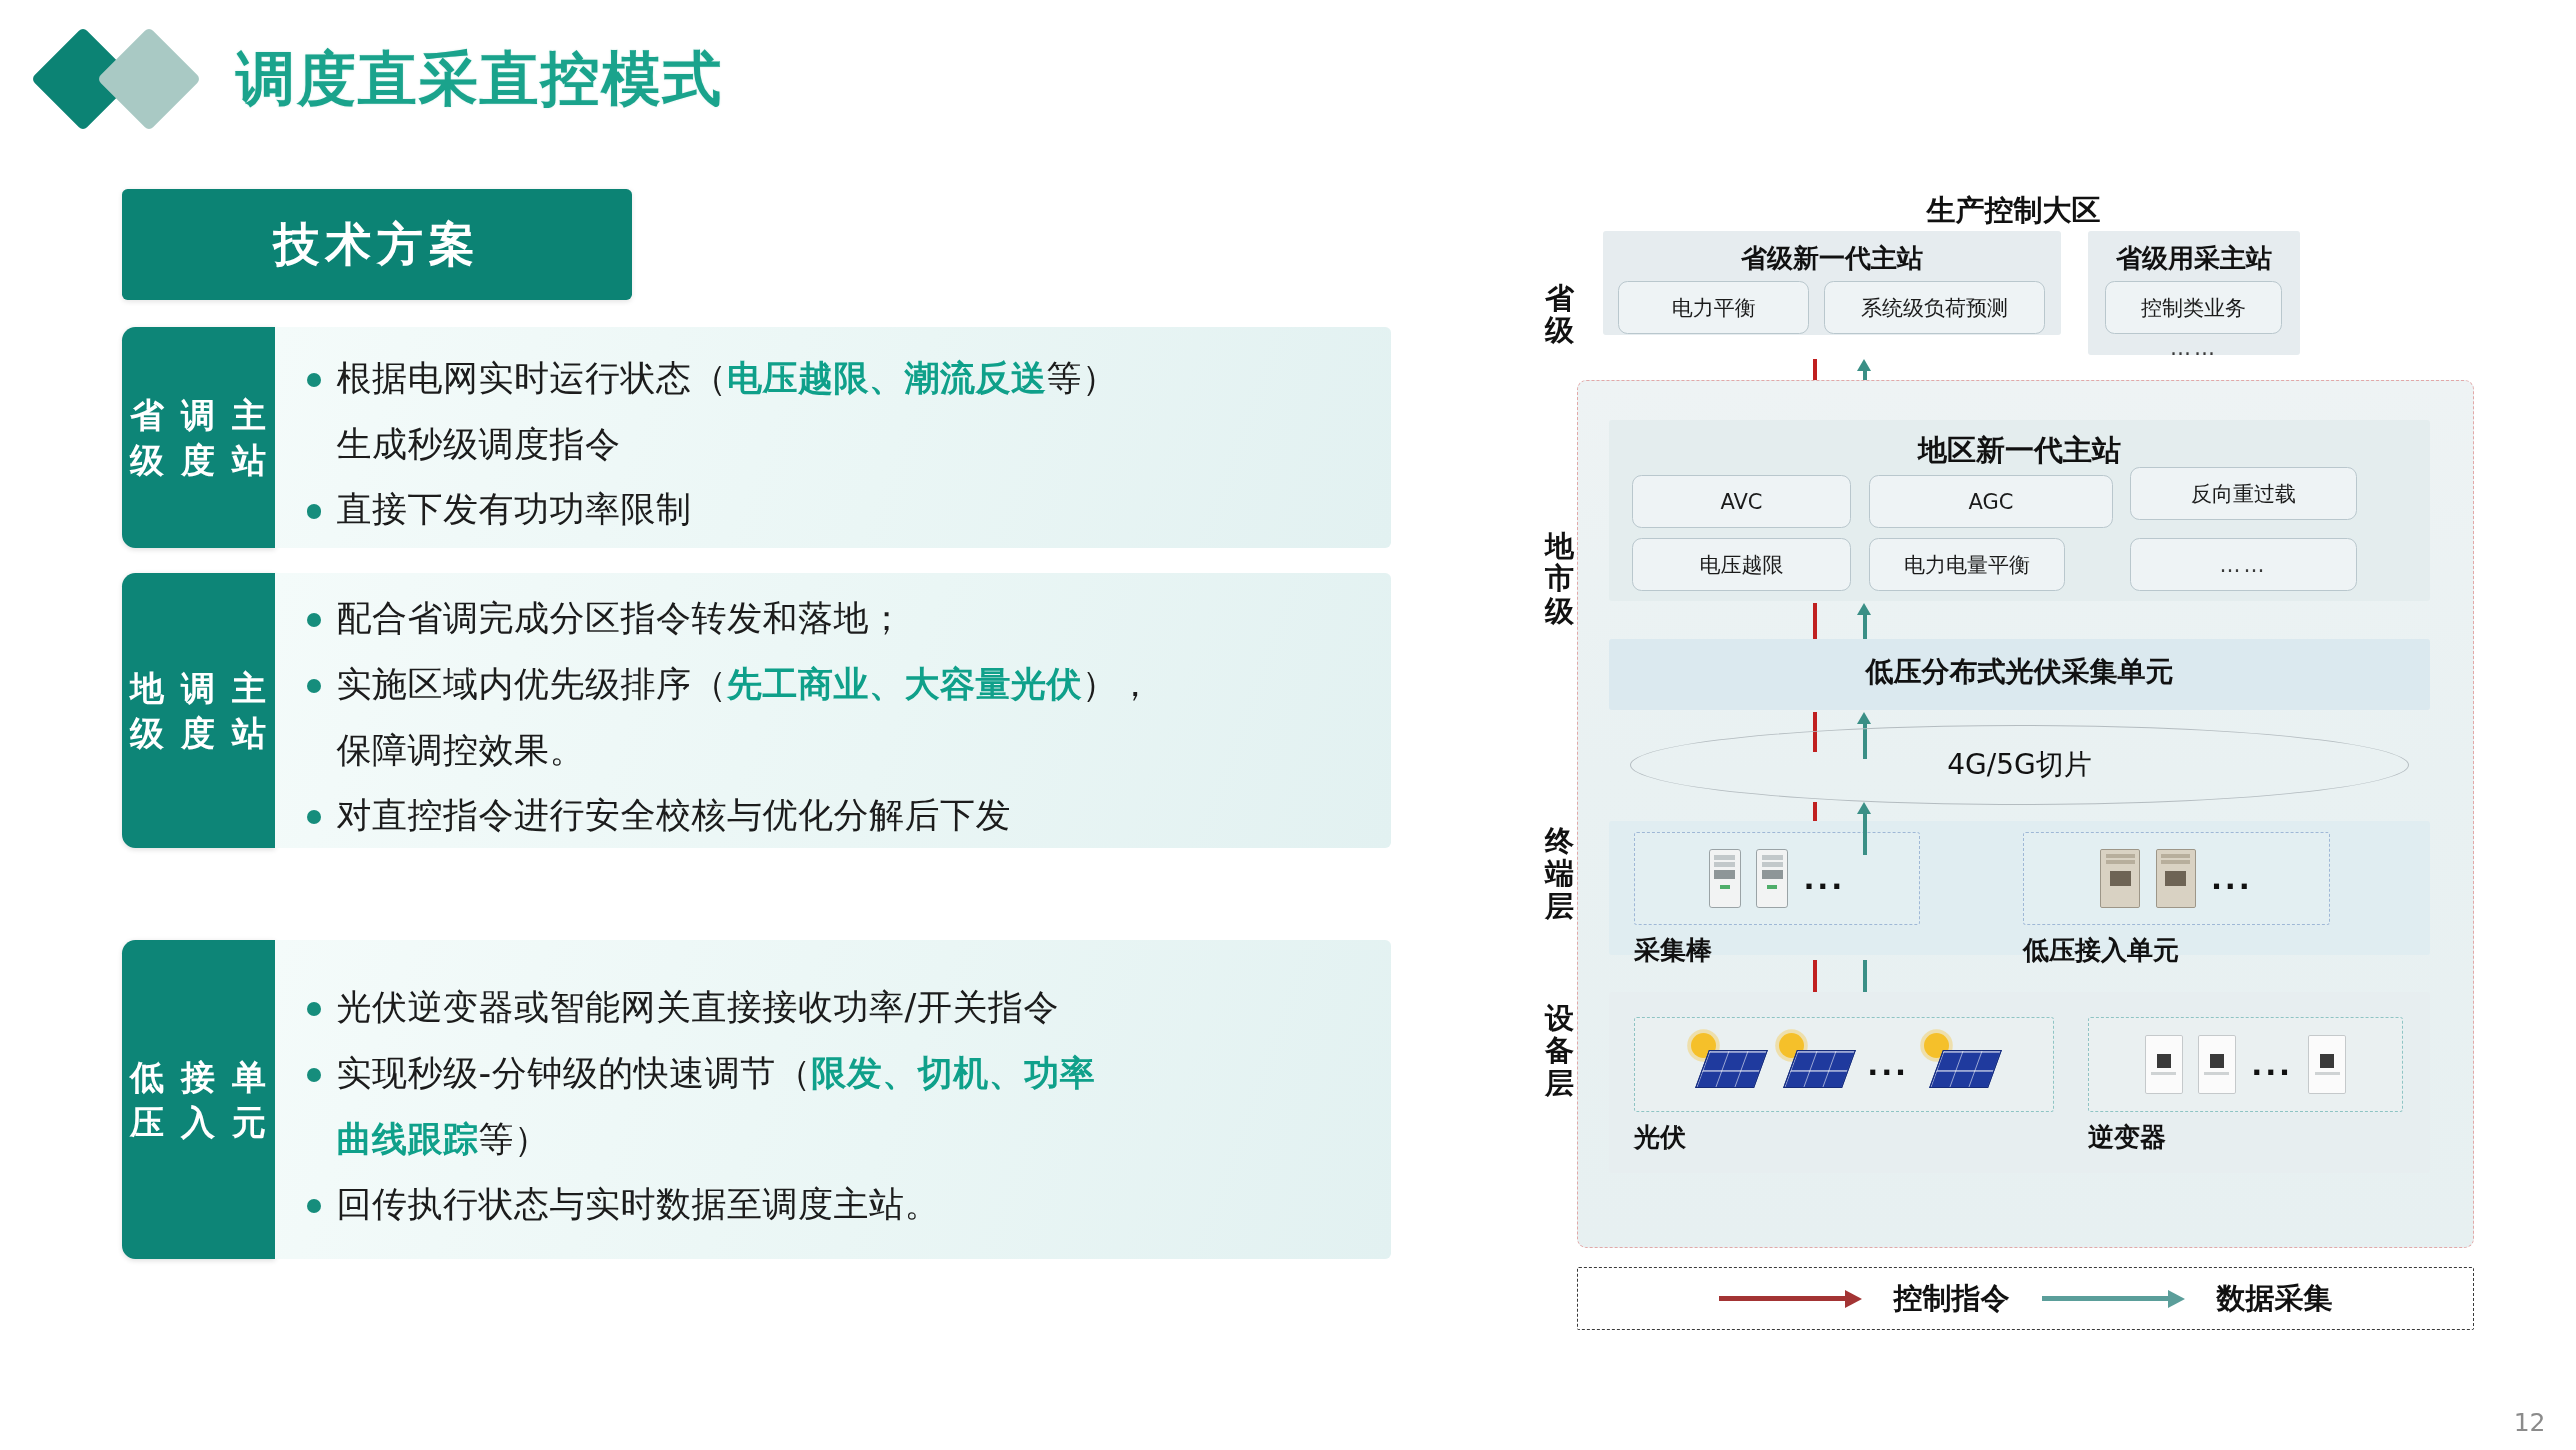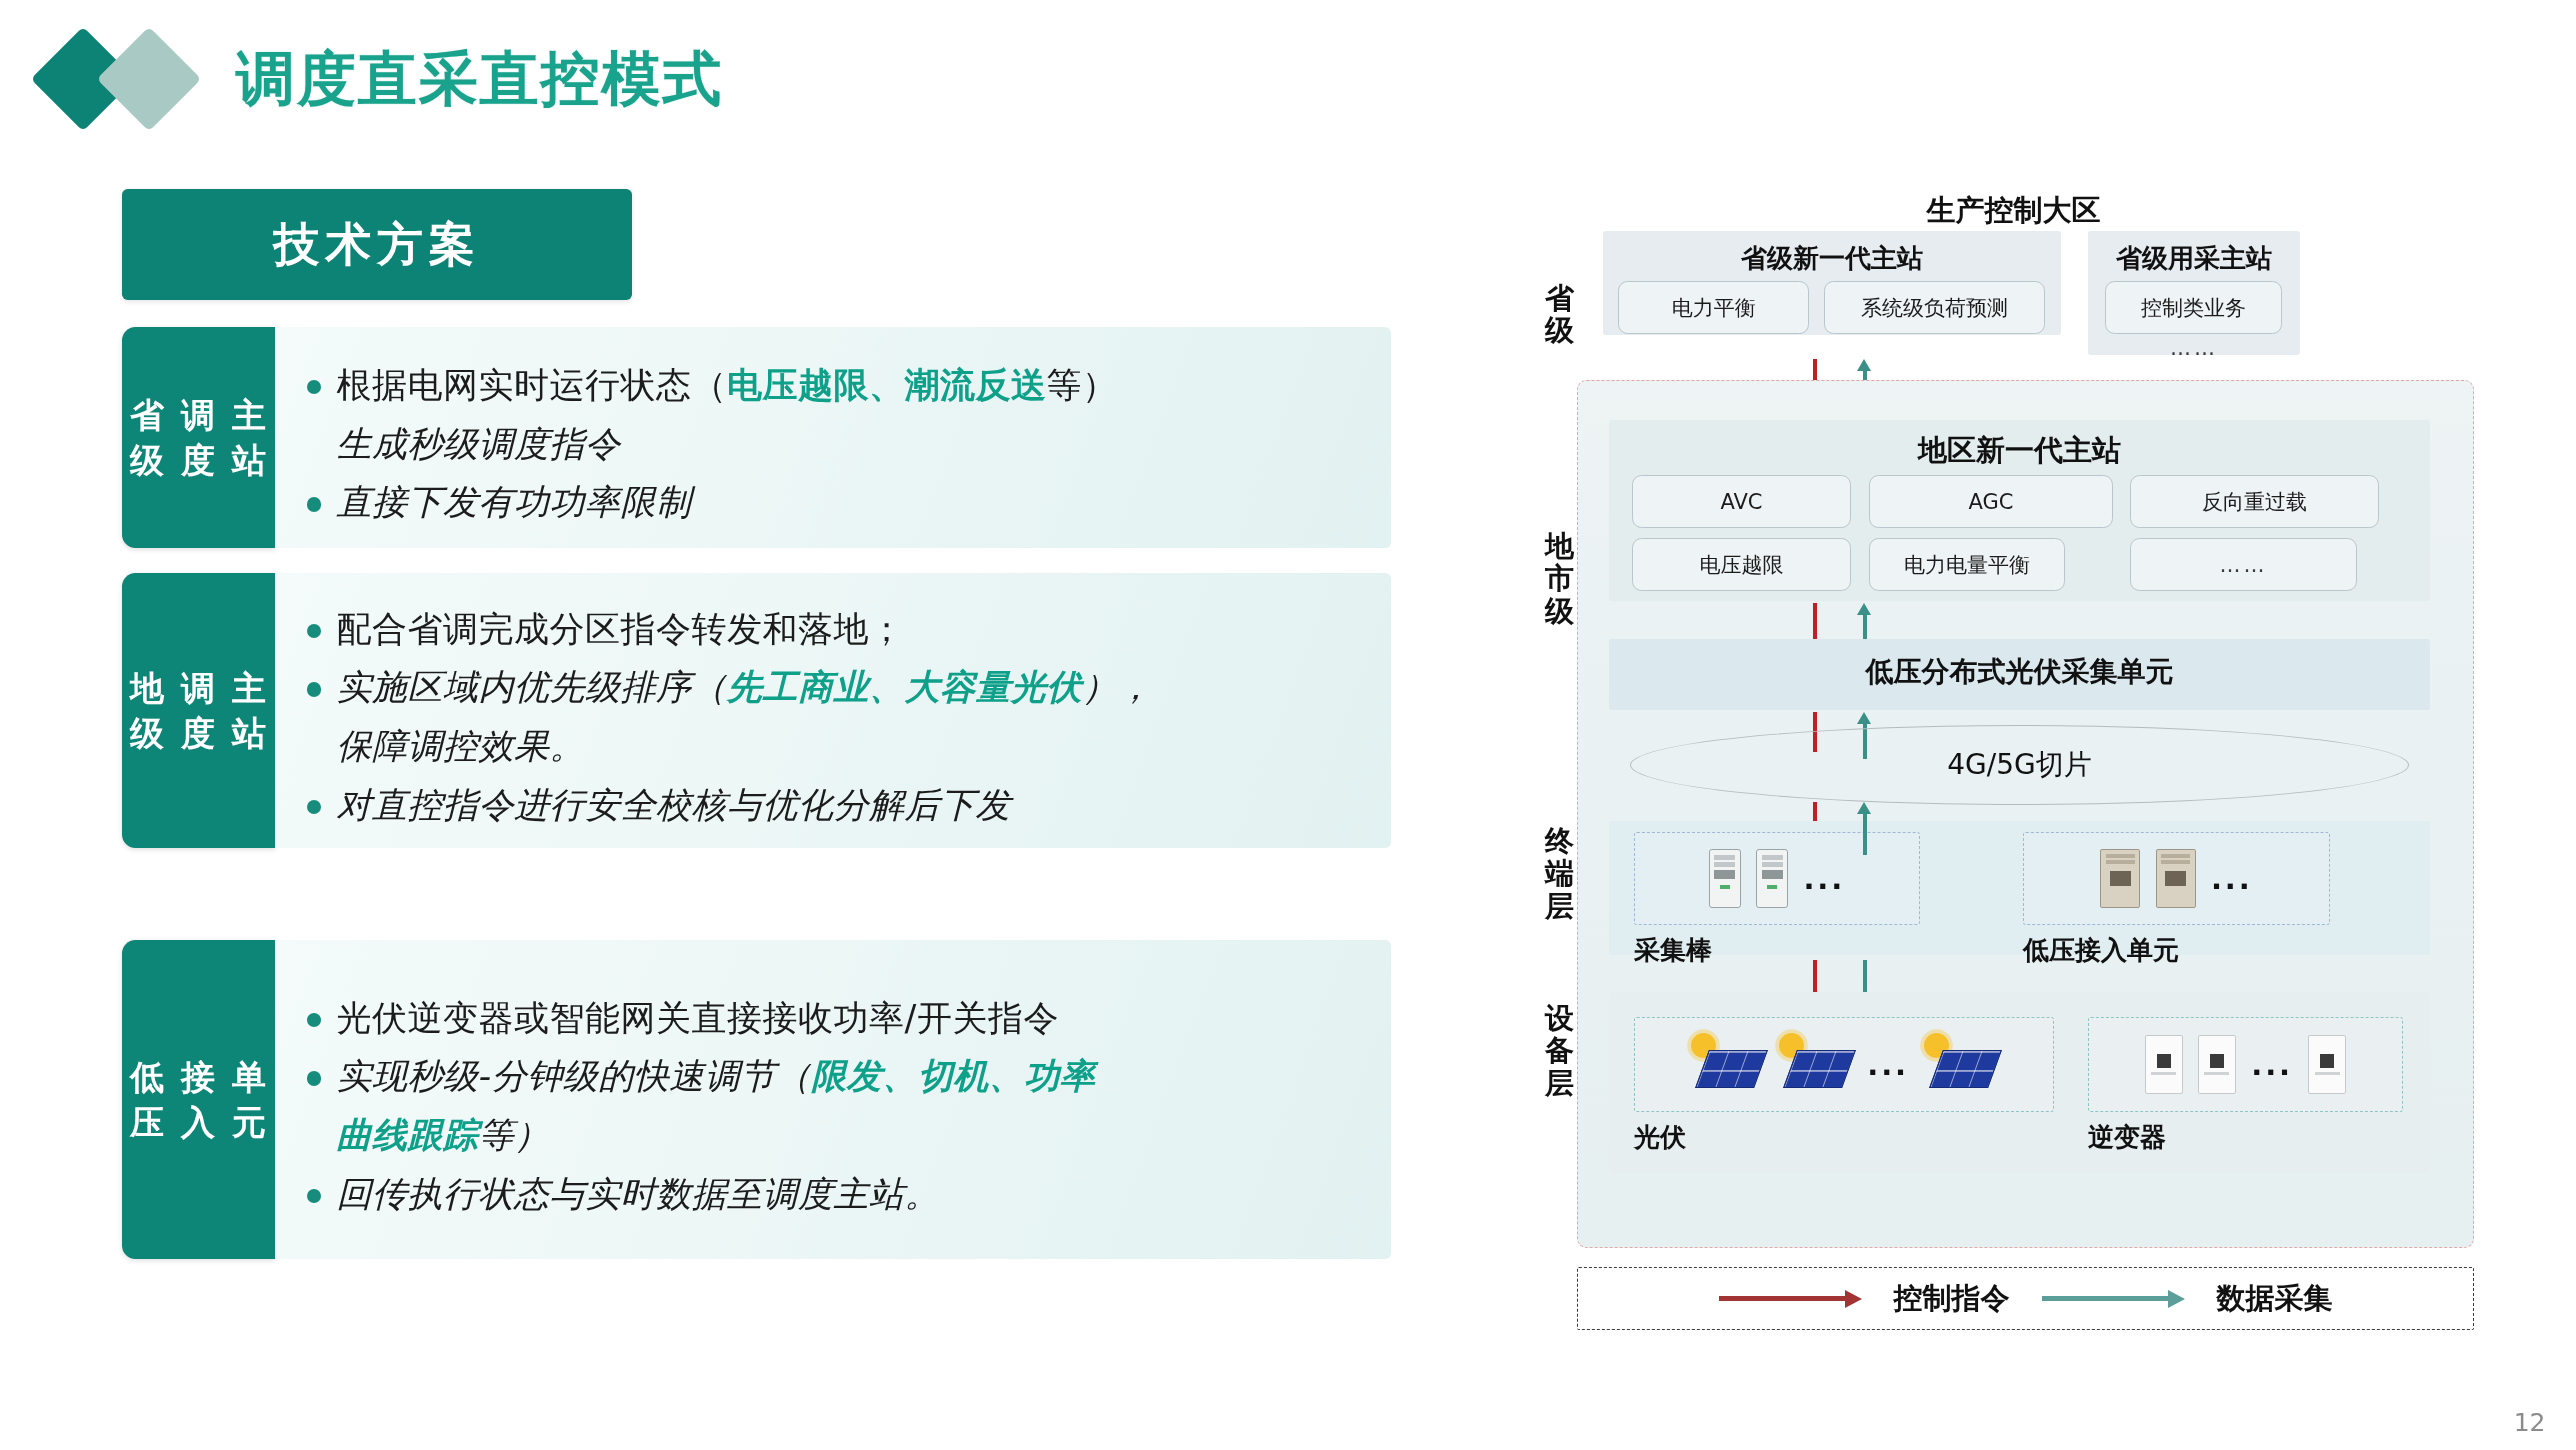--- a/index.html
+++ b/index.html
@@ -48,21 +48,21 @@
     border-radius:0 5.7px 5.7px 0;
     padding: 25px 29px 25px 32px;
     display:flex; flex-direction:column; justify-content:center;
   }
   .bullet-line {
     display:flex; align-items:flex-start;
     font-size:35px; color:#1c1c1c; line-height:1.62;
     letter-spacing:0.5px;
     margin-top:13px;
   }
-  .bullet-line + .bullet-line { margin-top:2px;font-style:italic; }
+  .bullet-line + .bullet-line { margin-top:9px; }
   .dot {
     flex:0 0 auto; width:14.3px; height:14.3px; border-radius:50%;
     background:#168d7c; margin-top:23px; margin-right:15.3px;
   }
   .dot.blank { background:transparent; }
   .bl-text { flex:1 1 auto; }
   .hl { color:#0fa08a; font-weight:bold; }
 
   #block1 { margin-top:27px; height:221px; }
   #block2 { margin-top:25px; height:275px; }
@@ -332,21 +332,21 @@
       <div class="head" style="top:0px;"></div>
     </div>
 
     <div class="outer-dash"></div>
 
     <div class="panel" id="dist-panel"></div>
     <div id="dist-title">地区新一代主站</div>
 
     <div class="chip" style="left:105px; top:284px; width:219px; height:53px;">AVC</div>
     <div class="chip" style="left:342px; top:284px; width:244px; height:53px;">AGC</div>
-    <div class="chip" style="left:603px; top:284px; width:249px; height:53px;">反向重过载</div>
+    <div class="chip" style="left:603px; top:276px; width:227px; height:53px;">反向重过载</div>
 
     <div class="chip" style="left:105px; top:347px; width:219px; height:53px;">电压越限</div>
     <div class="chip" style="left:342px; top:347px; width:196px; height:53px;">电力电量平衡</div>
     <div class="chip dots-chip" style="left:603px; top:347px; width:227px; height:53px;">……</div>
 
     <div class="arrow red" style="left:286px; top:412px; height:52px;">
       <div class="shaft" style="top:0; height:39px;"></div>
       <div class="head" style="top:39px;"></div>
     </div>
     <div class="arrow teal" style="left:336px; top:412px; height:52px;">

